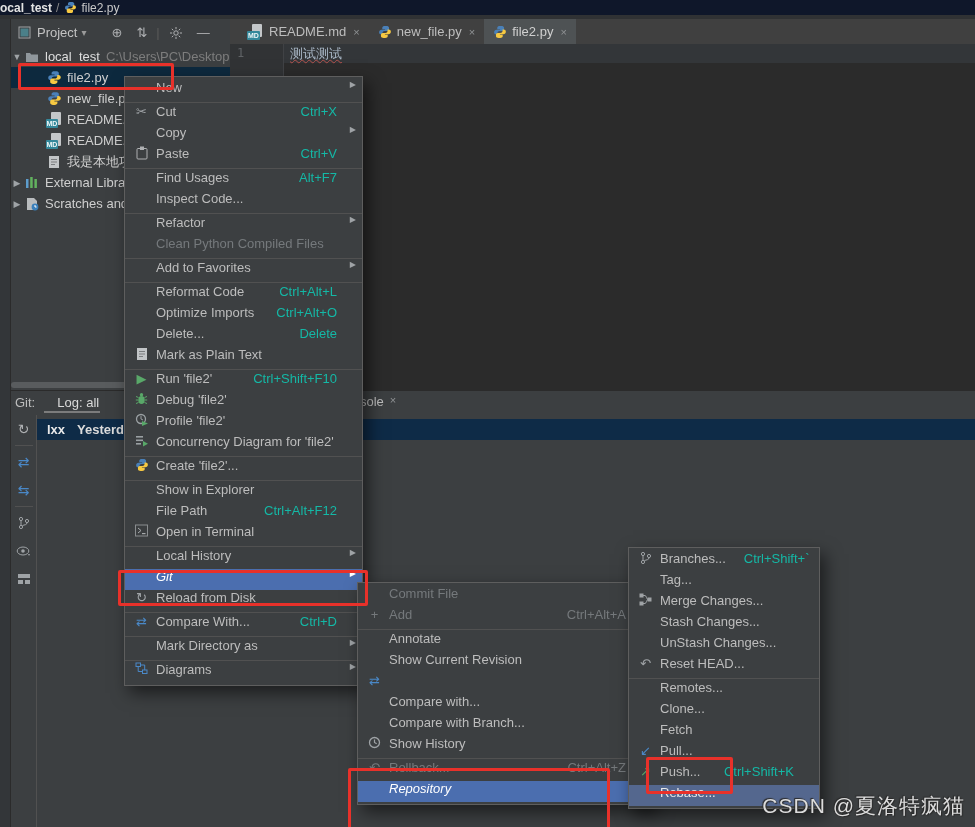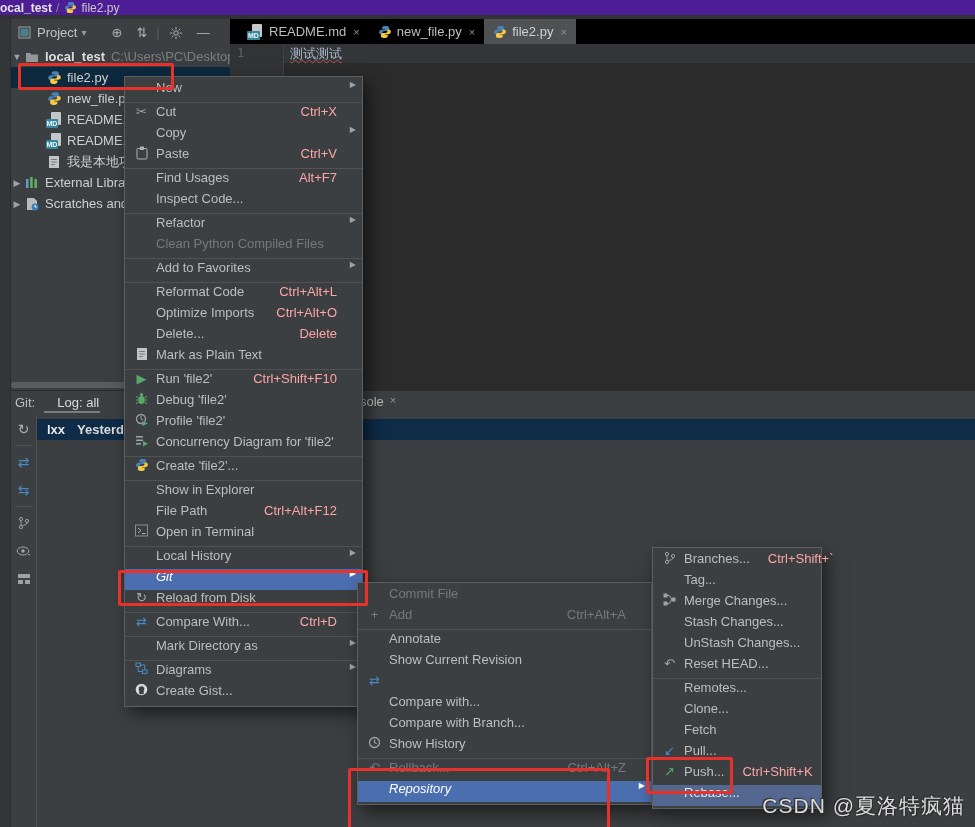--- a/index.html
+++ b/index.html
@@ -1,44 +1,44 @@
 <!DOCTYPE html>
 <html><head>
 <meta charset="utf-8">
 <style>
   html,body{margin:0;padding:0;background:#222;}
   #root{position:relative;width:975px;height:827px;background:#3c3f41;overflow:hidden;
         font-family:"Liberation Sans","DejaVu Sans",sans-serif;font-size:13px;color:#bbb;}
   
-  .titlebar{position:absolute;left:0;top:0;width:975px;height:15px;background:#4c1d95;
+  .titlebar{position:absolute;left:0;top:0;width:975px;height:15px;background:#0f172a;
             display:flex;align-items:center;font-size:12px;color:#c9c9c9;}
   .titlebar .proj{font-weight:bold;color:#e3e3e3;margin-right:4px;}
   .titlebar .sep{color:#8a8a8a;margin-right:5px;}
   .titleband{position:absolute;left:0;top:15px;width:975px;height:4px;background:#303234;}
   .leftstrip{position:absolute;left:0;top:19px;width:10px;height:808px;background:#333639;border-right:1px solid #2b2b2b;}
   
   .projpanel{position:absolute;left:11px;top:19px;width:219px;height:371px;background:#3c3f41;}
   .projhead{height:27px;display:flex;align-items:center;padding-left:7px;}
   .projhead .ttl{color:#c3c3c3;margin:0 4px 0 6px;}
   .projhead .caret{color:#9a9a9a;font-size:10px;margin-right:18px;}
   .hicon{color:#afb1b3;font-size:13px;margin:0 7px;cursor:default;}
   .hdiv{color:#5a5a5a;margin:0 2px;}
   .tree{position:relative;}
   .trow{height:21px;display:flex;align-items:center;white-space:nowrap;overflow:hidden;color:#cfcfcf;}
   .trow .arrow{width:12px;font-size:9px;color:#9fa3a6;text-align:center;flex:0 0 12px;}
   .trow .ticon{width:18px;display:flex;justify-content:center;flex:0 0 18px;}
   .trow .tlabel{margin-left:4px;}
   .trow .tpath{color:#7d7d7d;margin-left:6px;}
-  .trow.rootrow .tlabel{font-weight:bold;color:#dedede;}
+  .trow.rootrow .tlabel{font-weight:normal;color:#dedede;}
   .trow.selrow{background:#0d293e;}
   .indent1{padding-left:34px;}
   .scrollthumb{position:absolute;left:0px;top:363px;width:117px;height:6px;background:#595c5e;border-radius:3px;}
   
   .editor{position:absolute;left:230px;top:19px;width:745px;height:371px;background:#2b2b2b;}
-  .tabbar{height:25px;background:#000000;display:flex;align-items:stretch;padding-left:8px;}
+  .tabbar{height:25px;background:#404040;display:flex;align-items:stretch;padding-left:8px;}
   .tab{display:flex;align-items:center;padding:0 9px;color:#bdbdbd;font-size:13px;}
   .tab .tclose{color:#8f9294;font-size:11px;margin-left:7px;}
   .tab.active{background:#4e5254;color:#d0d0d0;}
   .tab .ticon{margin-right:5px;display:flex;}
   .caretline{position:absolute;left:0;top:25px;width:745px;height:19px;background:#333639;}
   .gutter{position:absolute;left:0;top:25px;width:53px;height:346px;background:#313335;border-right:1px solid #404245;}
   .gutter .lnum{position:absolute;left:7px;top:0;height:19px;line-height:19px;color:#606366;font-family:"DejaVu Sans Mono",monospace;font-size:12px;}
   .codeline{position:absolute;left:60px;top:25px;height:19px;line-height:19px;color:#a9b7c6;
             font-family:"DejaVu Sans Mono","DejaVu Sans",monospace;font-size:13px;
             text-decoration:underline;text-decoration-style:wavy;text-decoration-color:#b5534d;text-decoration-thickness:1px;}
@@ -61,31 +61,31 @@
   .logrow .date{font-weight:bold;color:#dcdcdc;margin-left:12px;}
   
   .menu{position:absolute;background:#3c3f41;border:1px solid #5e5e5e;box-shadow:5px 7px 16px rgba(0,0,0,.55);
         padding:3px 0 2px;box-sizing:border-box;}
   .mrow{height:21px;display:flex;align-items:flex-start;padding:0 6px 0 7px;white-space:nowrap;}
   .mi{width:19px;flex:0 0 19px;display:flex;align-items:center;justify-content:center;font-size:13px;color:#9fa3a6;}
   .mi.green{color:#59a869;}
   .mi.blue{color:#4a88c7;}
   .mlabel{margin-left:5px;color:#bdbdbd;}
   .sp{flex:1;}
-  .mshort{color:#fca5a5;margin-left:18px;margin-right:4px;}
+  .mshort{color:#14b8a6;margin-left:18px;margin-right:4px;}
   .marrow{width:11px;text-align:right;color:#9fa3a6;font-size:8px;margin-left:4px;}
   .mrow.dis .mlabel,.mrow.dis .mshort,.mrow.dis .mi{color:#75797c;}
   .mrow.sel{background:#4b6eaf;}
   .mrow.sel .mlabel,.mrow.sel .marrow{color:#fff;font-style:italic;}
   .mrow.hl{background:#54678e;}
   .mrow.hl .mlabel{color:#e9e9e9;}
   .msep{height:1px;background:#515151;margin:1px 0;}
   #ctx-menu{left:124px;top:76px;width:239px;z-index:20;}
   #git-menu{left:357px;top:582px;width:295px;z-index:21;}
-  #repo-menu{left:652px;top:547px;width:170px;z-index:22;}
+  #repo-menu{left:628px;top:547px;width:192px;z-index:22;}
   
   .ann{position:absolute;border:3px solid #e8312a;border-radius:2px;z-index:50;pointer-events:none;}
   #ann-file{left:18px;top:63px;width:150px;height:21px;}
   #ann-git{left:118px;top:570px;width:244px;height:30px;}
   #ann-push{left:646px;top:757px;width:81px;height:31px;}
   #ann-repo{left:348px;top:768px;width:256px;height:70px;}
   
   .watermark{position:absolute;right:10px;bottom:7px;font-size:21px;color:#dcdcdc;z-index:40;
              text-shadow:1px 1px 1px #2a2a2a,-1px -1px 1px #2a2a2a;letter-spacing:1px;}
   
@@ -540,32 +540,20 @@
               <rect x="1" y="1" width="4.5" height="3.5"></rect>
               <rect x="7.5" y="8" width="4.5" height="3.5"></rect>
               <path d="M3.2 4.5v5h4.3M9.7 8V3h-4"></path>
             </g>
           </svg>
         </span>
         <span class="mlabel">Diagrams</span>
         <span class="sp"></span>
         <span class="marrow">▶</span>
       </div>
-    <div class="mrow">
-        <span class="mi">
-          <svg width="13" height="13">
-            <circle cx="6.5" cy="6.5" r="5.8" fill="#d6d8da"></circle>
-            <circle cx="6.5" cy="6" r="2.8" fill="#3c3f41"></circle>
-            <rect x="4.3" y="7.5" width="4.4" height="3.6" fill="#3c3f41"></rect>
-          </svg>
-        </span>
-        <span class="mlabel">Create Gist...</span>
-        <span class="sp"></span>
-        <span class="marrow"></span>
-      </div>
   </div>
 
   <div class="menu" id="git-menu">
     <div class="mrow dis">
         <span class="mi"></span>
         <span class="mlabel">Commit File</span>
         <span class="sp"></span>
         <span class="marrow"></span>
       </div>
     <div class="mrow dis">

